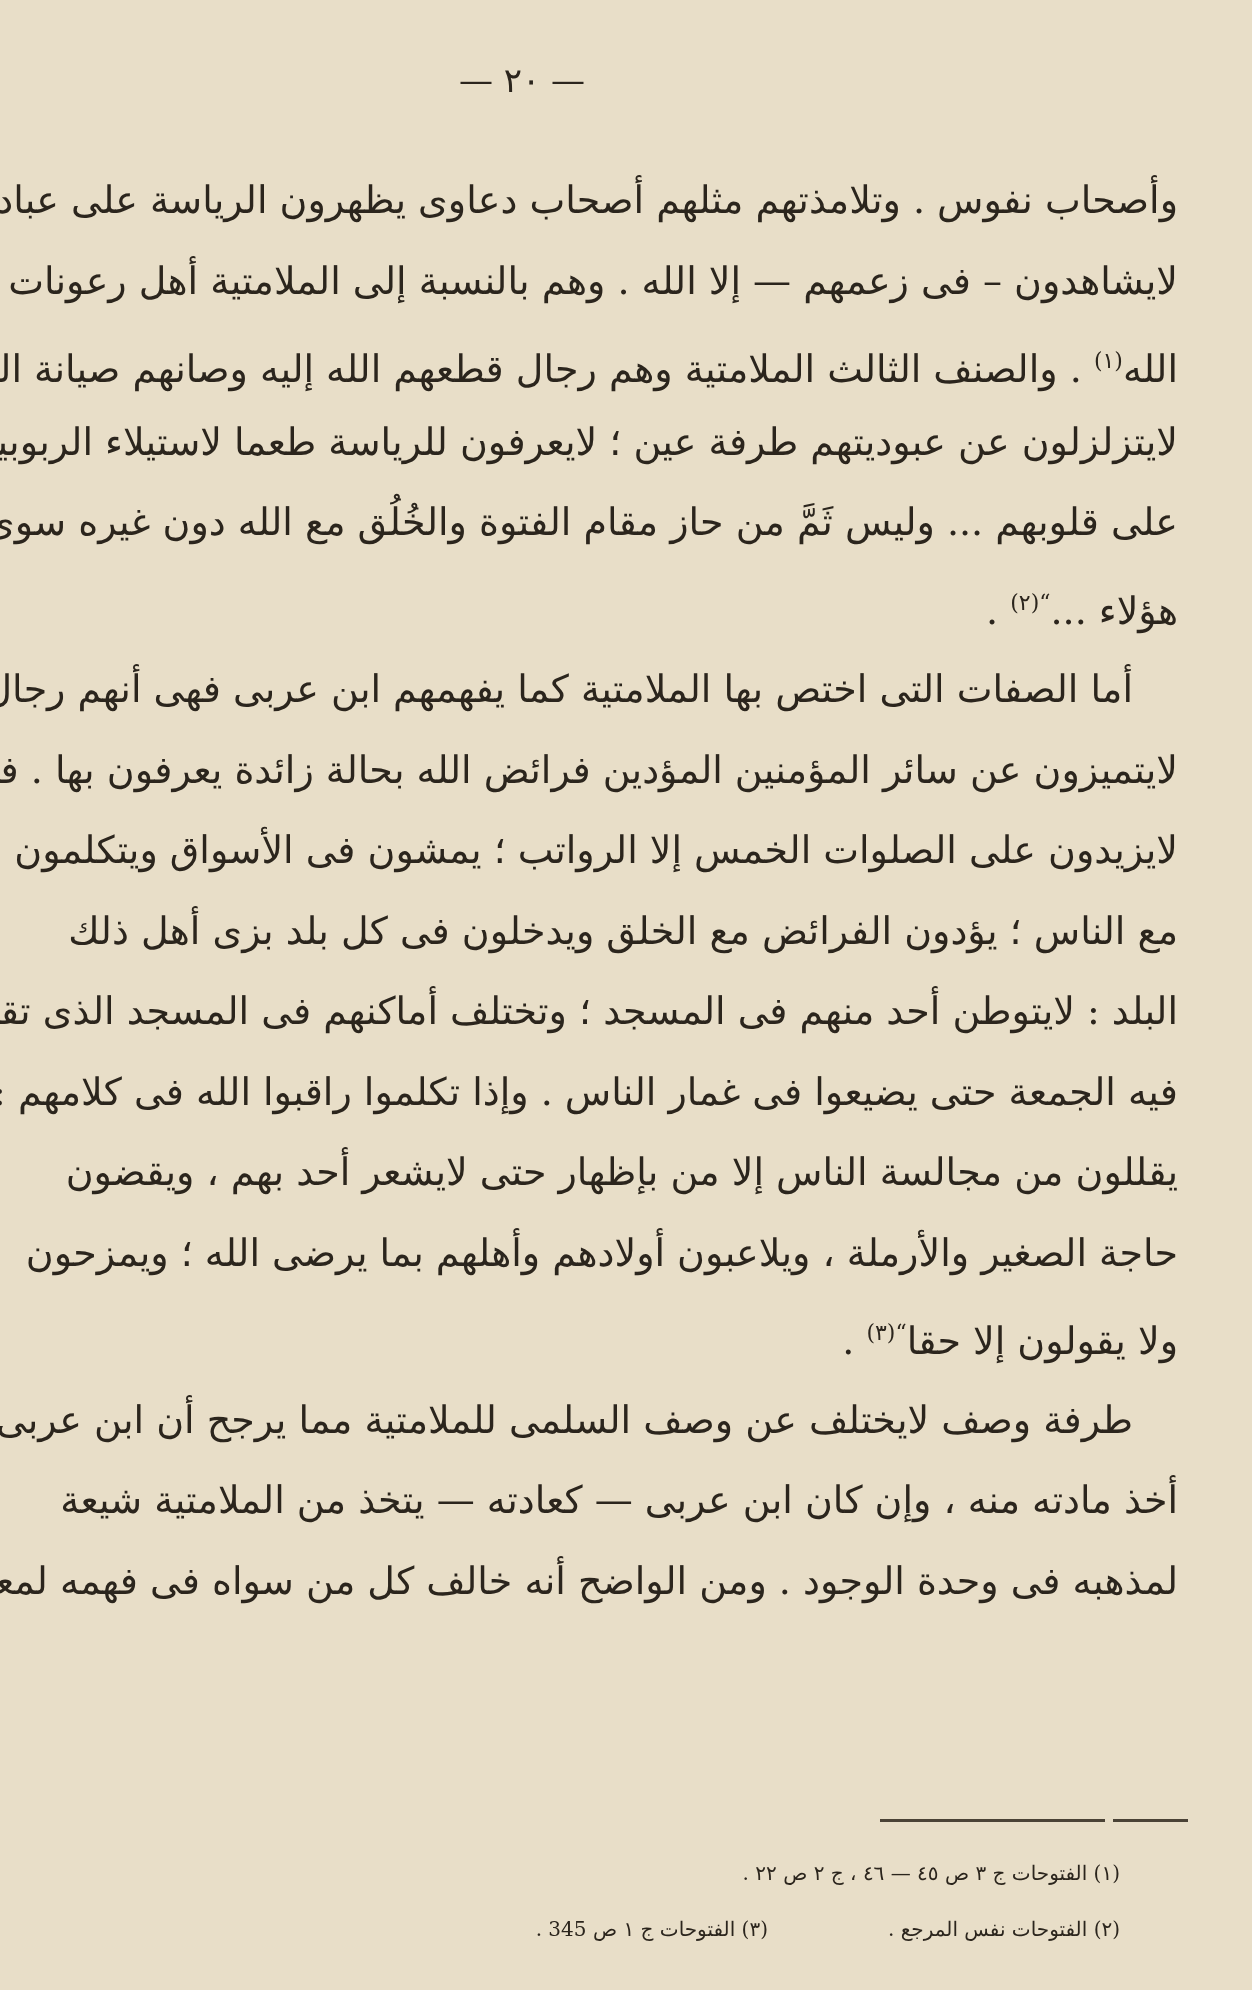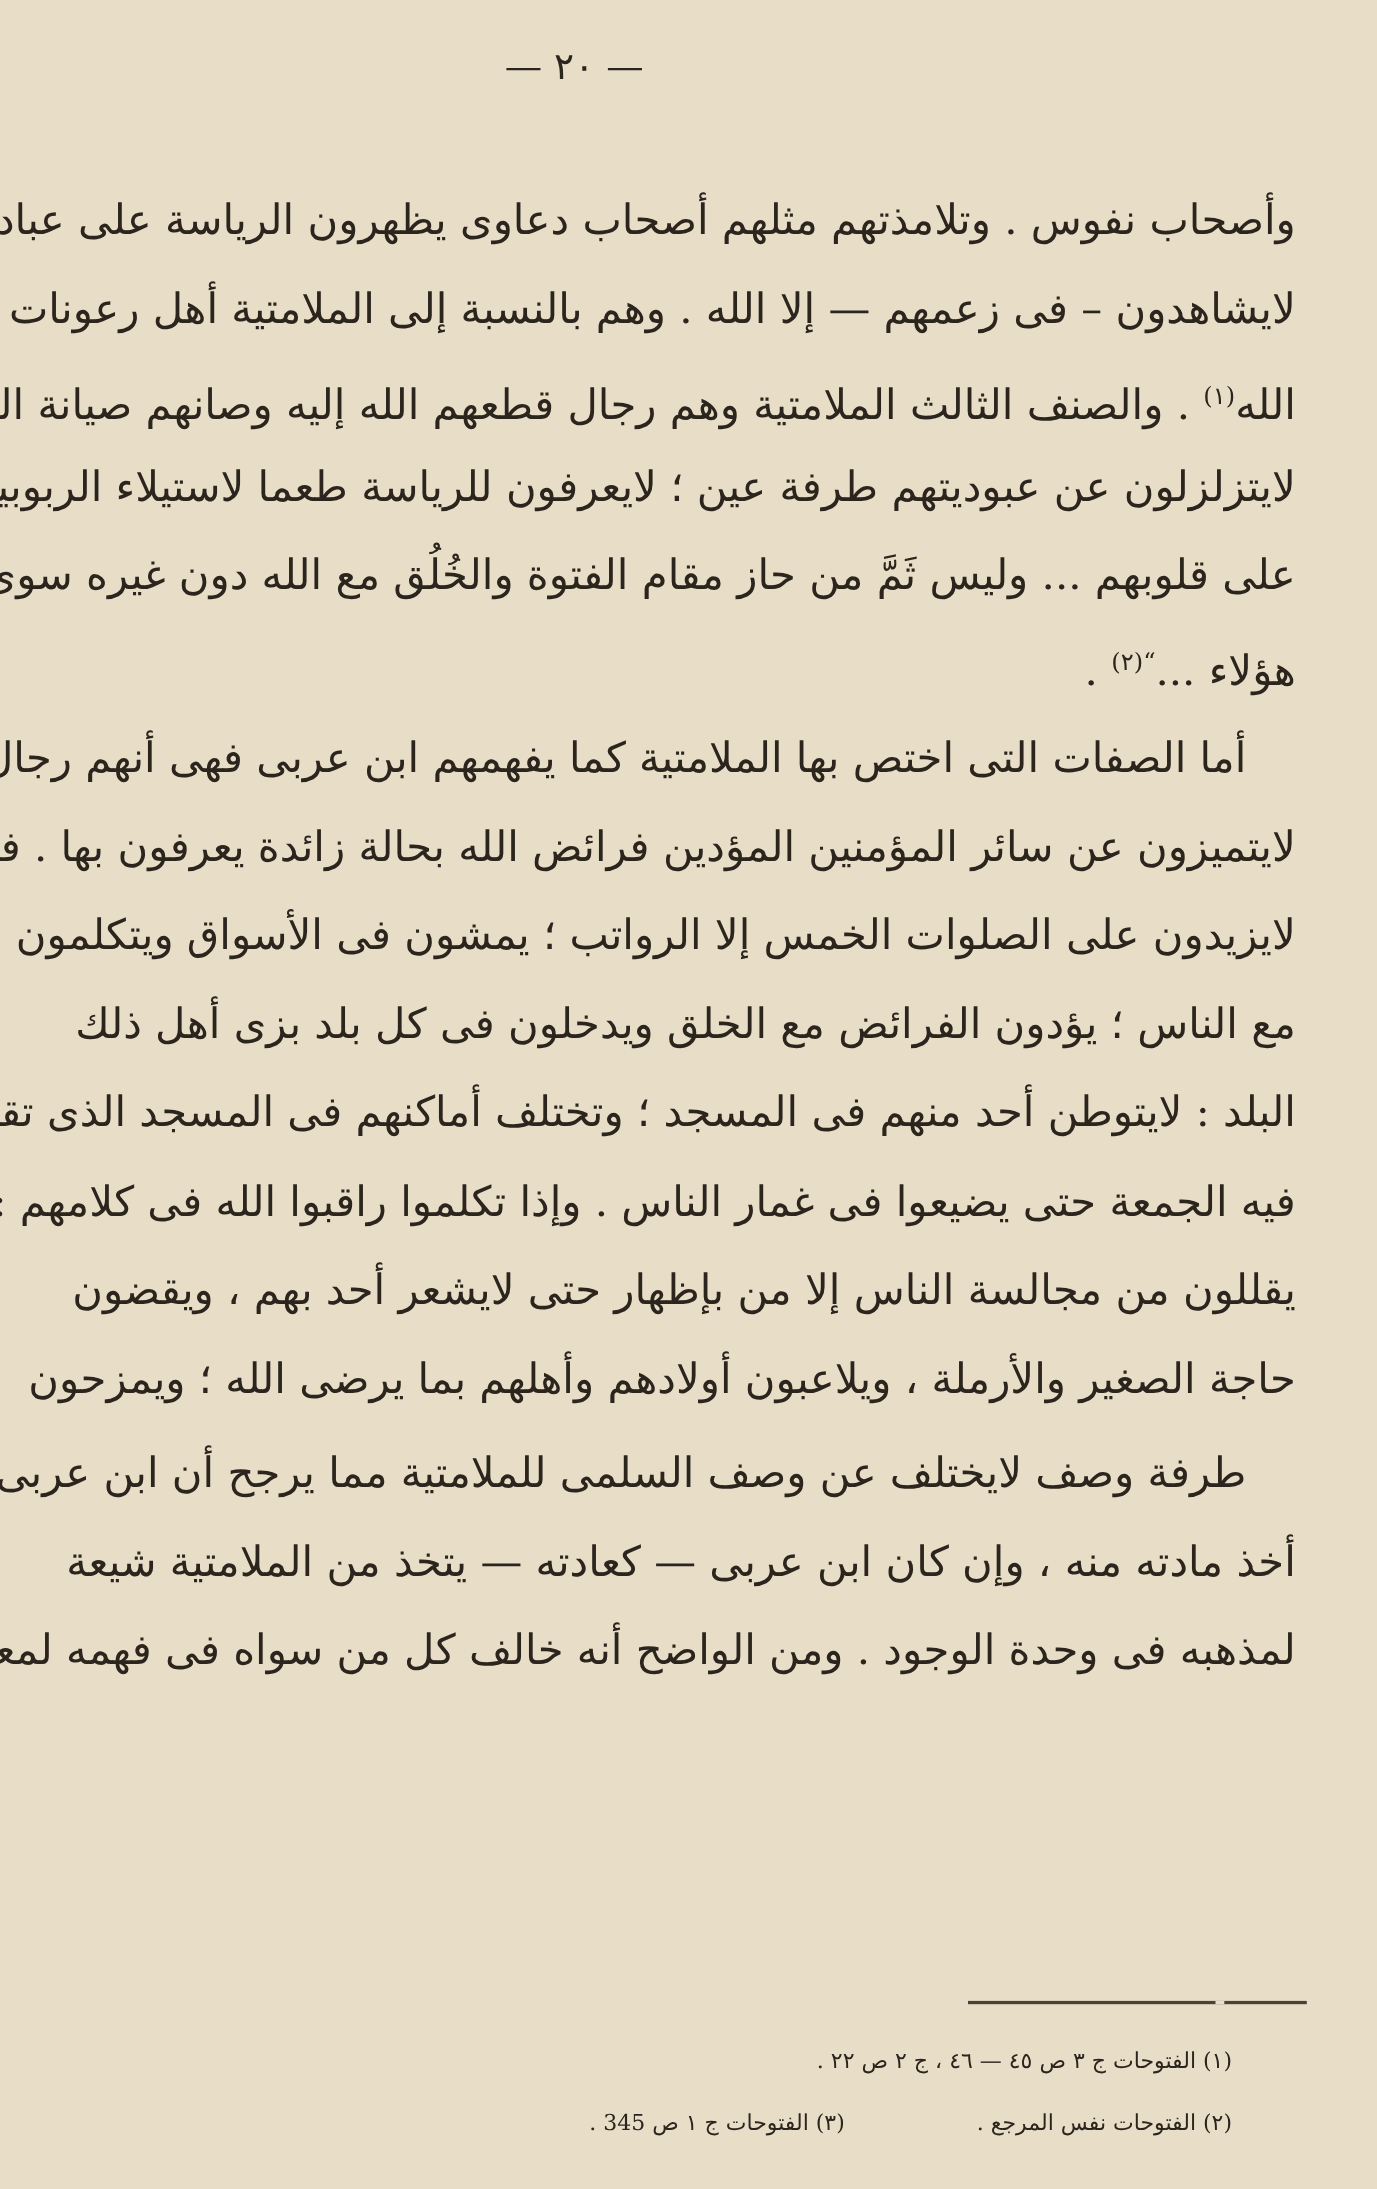--- a/index.html
+++ b/index.html
@@ -4,21 +4,21 @@
 <style>
   html, body { margin:0; padding:0; }
   body {
     width:1252px; height:1990px;
     background:#e8dec8;
     position:relative; overflow:hidden;
     font-family:"DejaVu Serif", "Liberation Serif", serif;
     color:#2b251d;
   }
   .page-number {
-    position:absolute; top:40px; left:0; width:1044px;
+    position:absolute; top:60px; left:0; width:1044px;
     text-align:center; font-size:34px; letter-spacing:6px;
   }
   .body-text {
     position:absolute; left:95px; top:168px; width:1083px;
     direction:rtl;
   }
   .line {
     height:80.5px; line-height:64px;
     font-size:38px;
     text-align:justify; text-align-last:justify;
@@ -61,20 +61,24 @@
     <span>.</span>
   </div>
   <div class="line indent gap">أما الصفات التى اختص بها الملامتية كما يفهمهم ابن عربى فهى أنهم رجال</div>
   <div class="line">لايتميزون عن سائر المؤمنين المؤدين فرائض الله بحالة زائدة يعرفون بها . فهم</div>
   <div class="line">لايزيدون على الصلوات الخمس إلا الرواتب ؛ يمشون فى الأسواق ويتكلمون</div>
   <div class="line">مع الناس ؛ يؤدون الفرائض مع الخلق ويدخلون فى كل بلد بزى أهل ذلك</div>
   <div class="line">البلد : لايتوطن أحد منهم فى المسجد ؛ وتختلف أماكنهم فى المسجد الذى تقام</div>
   <div class="line">فيه الجمعة حتى يضيعوا فى غمار الناس . وإذا تكلموا راقبوا الله فى كلامهم :</div>
   <div class="line">يقللون من مجالسة الناس إلا من بإظهار حتى لايشعر أحد بهم ، ويقضون</div>
   <div class="line">حاجة الصغير والأرملة ، ويلاعبون أولادهم وأهلهم بما يرضى الله ؛ ويمزحون</div>
+  <div class="line last">
+    <span>ولا يقولون إلا حقا</span><span class="sup">“(٣)</span>
+    <span>.</span>
+  </div>
   <div class="line indent gap">طرفة وصف لايختلف عن وصف السلمى للملامتية مما يرجح أن ابن عربى</div>
   <div class="line">أخذ مادته منه ، وإن كان ابن عربى — كعادته — يتخذ من الملامتية شيعة</div>
   <div class="line">لمذهبه فى وحدة الوجود . ومن الواضح أنه خالف كل من سواه فى فهمه لمعنى</div>
 </div>
 
 <div class="sep"></div>
 
 <div class="footnotes">
   <div class="fn-row">
     <span>(١) الفتوحات ج ٣ ص ٤٥ — ٤٦ ، ج ٢ ص ٢٢ .</span>

